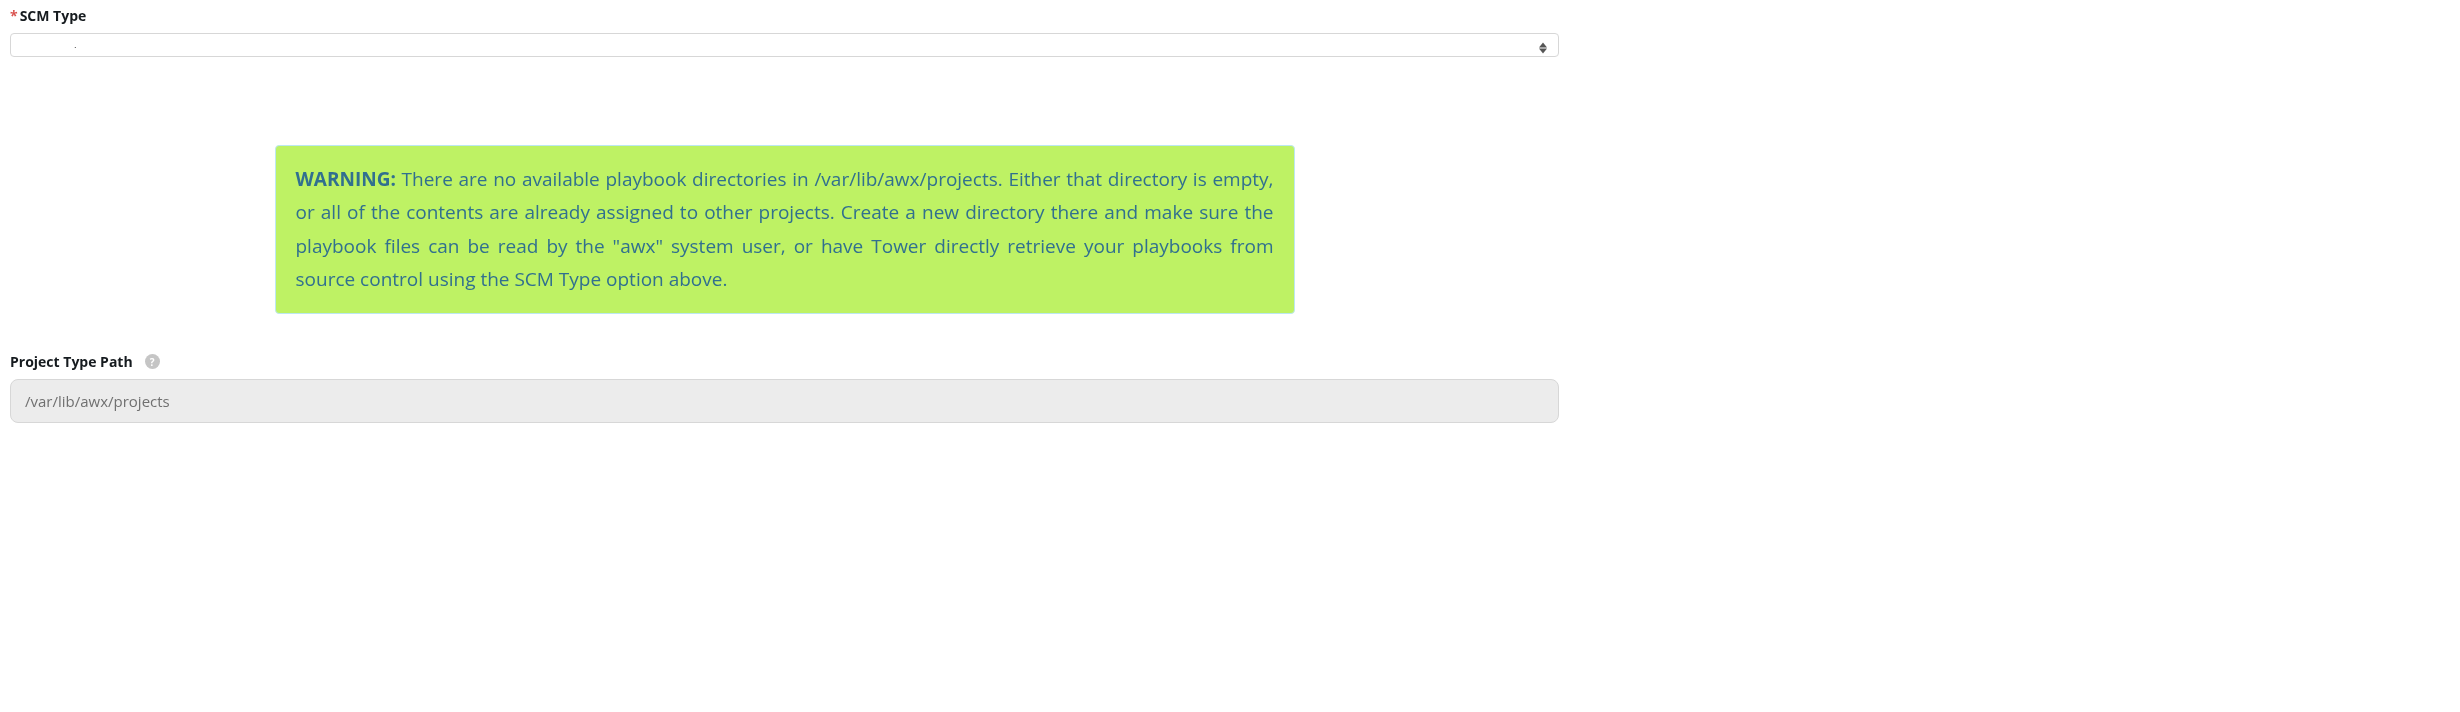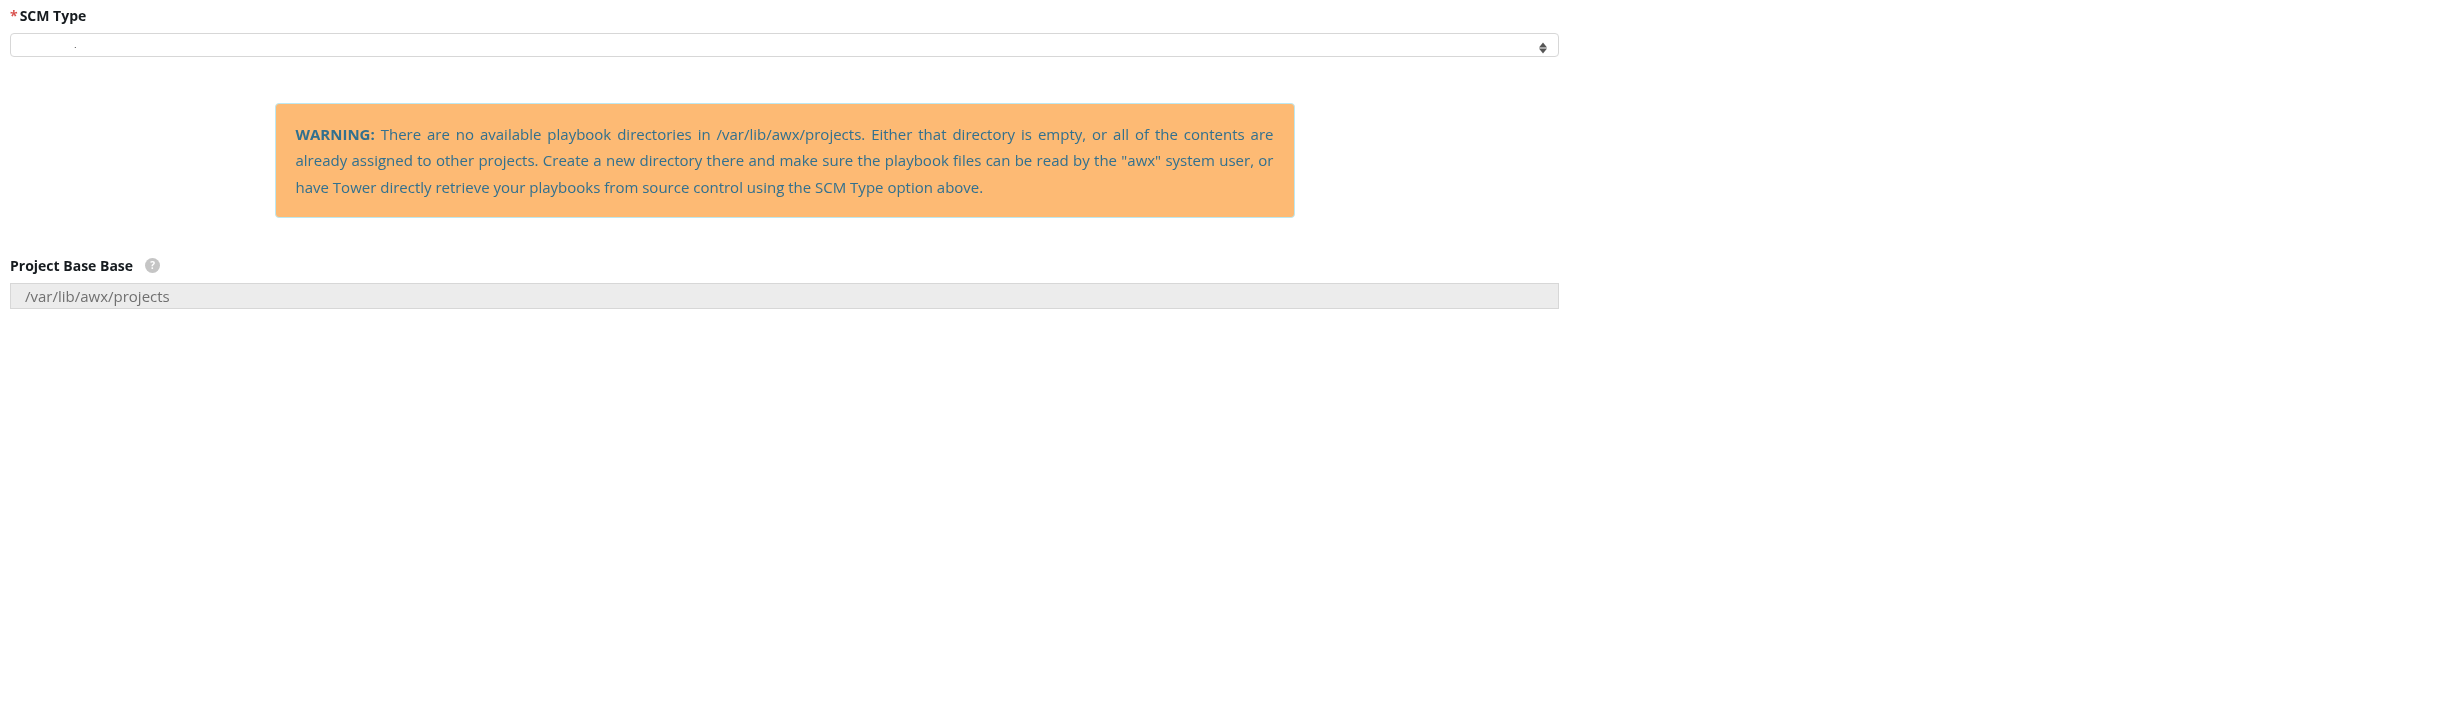--- a/index.html
+++ b/index.html
@@ -72,44 +72,45 @@
     }
     .select-arrow-down {
       border-top: 5px solid #555;
     }
     .warning-container {
       display: flex;
       justify-content: center;
       margin: 40px 0 38px 0;
     }
     .warning-box {
-      background: #fdba74;
+      background: #bef264;
       border: 1px solid #bce8f1;
       color: #31708f;
       border-radius: 4px;
       padding: 17px 20px 17px 20px;
       max-width: 1020px;
       width: 1020px;
-      font-size: 15px;
+      font-size: 19px;
       line-height: 1.75;
       text-align: justify;
+      margin-top: 42px;
     }
     .warning-box strong {
       font-weight: 700;
     }
     .readonly-input {
       width: 100%;
       padding: 10px 14px;
       border: 1px solid #d7d7d7;
-      border-radius: 0;
+      border-radius: 8px;
       font-size: 15px;
       color: #707070;
       background: #ececec;
       font-family: inherit;
-      height: 26px;
+      height: 44px;
     }
     .help-icon {
       display: inline-flex;
       align-items: center;
       justify-content: center;
       width: 15px;
       height: 15px;
       border-radius: 50%;
       background: #c5c5c5;
       color: #fff;
@@ -138,17 +139,17 @@
 </div>
 
 <div class="warning-container">
   <div class="warning-box">
     <strong>WARNING:</strong><span> There are no available playbook directories in /var/lib/awx/projects. Either that directory is empty, or all of the contents are already assigned to other projects. Create a new directory there and make sure the playbook files can be read by the "awx" system user, or have Tower directly retrieve your playbooks from source control using the SCM Type option above.</span>
   </div>
 </div>
 
 <div class="field-group">
   <div class="field-label">
-    <span>Project Base Base</span>
+    <span>Project Type Path</span>
     <span class="help-icon">?</span>
   </div>
   <input type="text" class="readonly-input" readonly="" value="/var/lib/awx/projects" style="">
 </div>
 
 </body></html>

